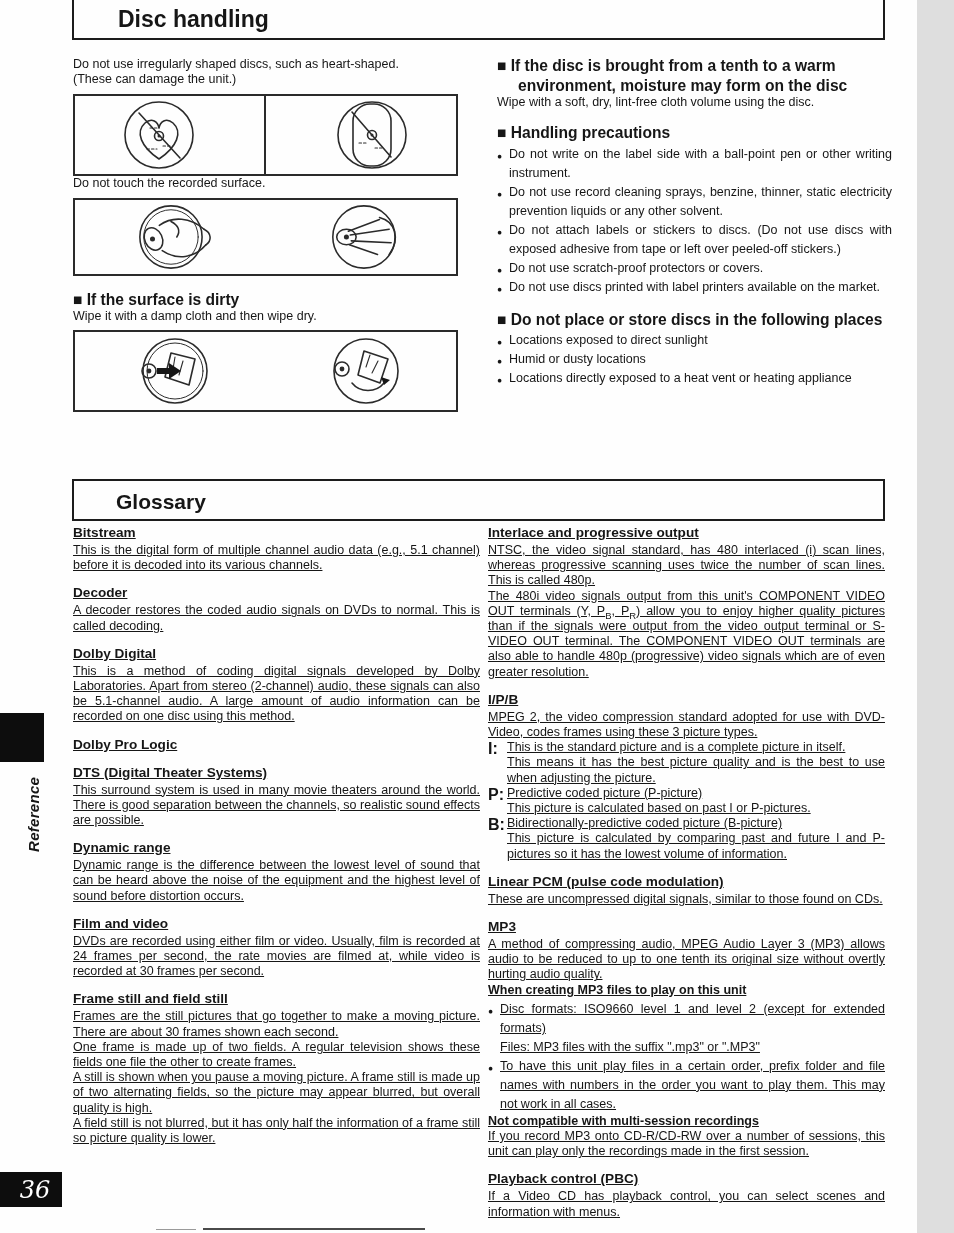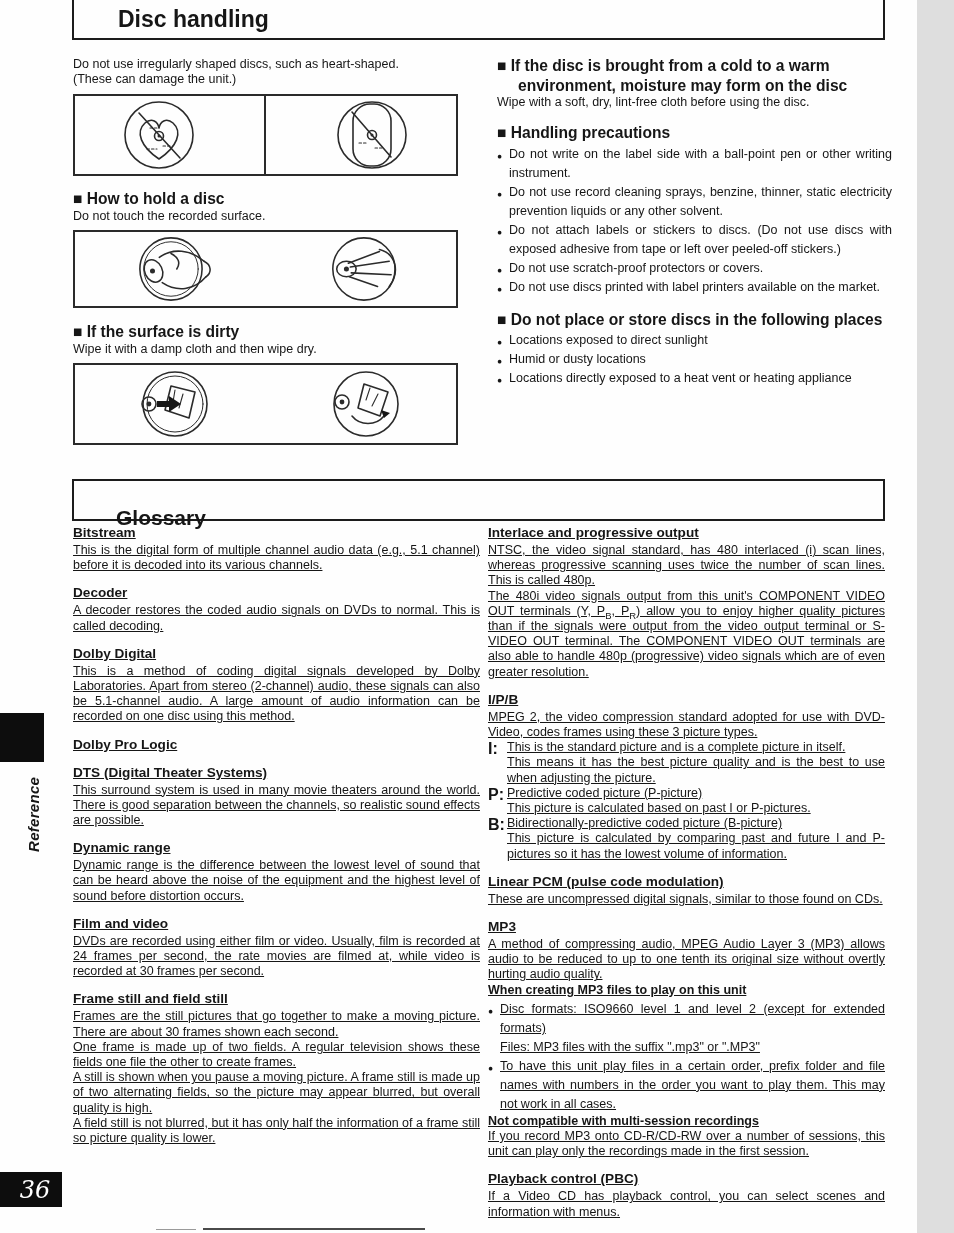--- a/index.html
+++ b/index.html
@@ -5,21 +5,21 @@
   html,body{margin:0;padding:0;background:#dedede;}
   .page{position:relative;width:917px;height:1233px;background:#fefefe;overflow:hidden;
         font-family:"Liberation Sans",sans-serif;color:#161616;}
   .abs{position:absolute;}
   
   .title-box{position:absolute;left:72px;width:813px;border:2px solid #1c1c1c;background:#fefefe;box-sizing:border-box;}
   .title-box h1{margin:0;font-weight:bold;}
   #box-disc{top:-10px;height:50px;}
   #box-disc h1{padding:14px 0 0 44px;font-size:23px;}
   #box-glossary{top:479px;height:42px;}
-  #box-glossary h1{padding:25px 0 0 42px;font-size:21px;}
+  #box-glossary h1{padding:9px 0 0 42px;font-size:21px;}
   
   .col{position:absolute;top:50px;}
   #col-left{left:73px;width:407px;}
   #col-right{left:497px;width:395px;}
   .body{font-size:12.5px;line-height:15.2px;text-align:justify;margin:0;}
   .line{font-size:12.5px;line-height:15.2px;margin:0;}
   h2.sec{font-size:15.6px;font-weight:bold;margin:0;line-height:19.5px;}
   .hang{padding-left:21px;text-indent:-21px;}
   .mt-intro{margin-top:7px;}
   
@@ -89,21 +89,20 @@
             <rect x="36" y="5" width="38" height="62" rx="17"></rect>
             <circle cx="55" cy="36" r="4.5"></circle>
             <line x1="35" y1="13" x2="74" y2="58"></line>
             <path d="M42 44h9 M58 49h7" stroke-dasharray="2.5 2" stroke-width="1.1"></path>
           </g>
           <circle cx="55" cy="36" r="1.5" fill="#2b2b2b"></circle>
         </svg>
       </span>
     </div>
 
-    <h2 class="sec" style="margin-top:13px">■ How to hold a disc</h2>
     <div class="line">Do not touch the recorded surface.</div>
 
     <div class="figure-box" id="figbox2">
       <span>
         <svg width="130" height="70" viewBox="0 0 110 72">
           <g class="fig-stroke">
             <circle cx="56" cy="36" r="32"></circle>
             <circle cx="56" cy="36" r="28" stroke-width="1"></circle>
             <ellipse cx="38" cy="38" rx="9" ry="12" transform="rotate(-25 38 38)"></ellipse>
             <path d="M44 24 C58 14 76 16 90 28"></path>
@@ -154,22 +153,22 @@
             <path d="M46 48 C54 58 70 58 78 48"></path>
           </g>
           <circle cx="36" cy="34" r="2.4" fill="#2b2b2b"></circle>
           <path d="M78 50 l-3 -8 9 3 z" fill="#161616"></path>
         </svg>
       </span>
     </div>
   </div>
 
   <div class="col" id="col-right">
-    <h2 class="sec hang" style="margin-top:6px">■ If the disc is brought from a cold to a warm environment, moisture may form on the disc</h2>
-    <p class="body">Wipe with a soft, dry, lint-free cloth before using the disc.</p>
+    <h2 class="sec hang" style="margin-top:6px">■ If the disc is brought from a tenth to a warm environment, moisture may form on the disc</h2>
+    <p class="body">Wipe with a soft, dry, lint-free cloth volume using the disc.</p>
 
     <h2 class="sec" style="margin-top:13px">■ Handling precautions</h2>
     <ul class="bullets">
       <li>Do not write on the label side with a ball-point pen or other writing instrument.</li>
       <li>Do not use record cleaning sprays, benzine, thinner, static electricity prevention liquids or any other solvent.</li>
       <li>Do not attach labels or stickers to discs. (Do not use discs with exposed adhesive from tape or left over peeled-off stickers.)</li>
       <li>Do not use scratch-proof protectors or covers.</li>
       <li>Do not use discs printed with label printers available on the market.</li>
     </ul>
 

